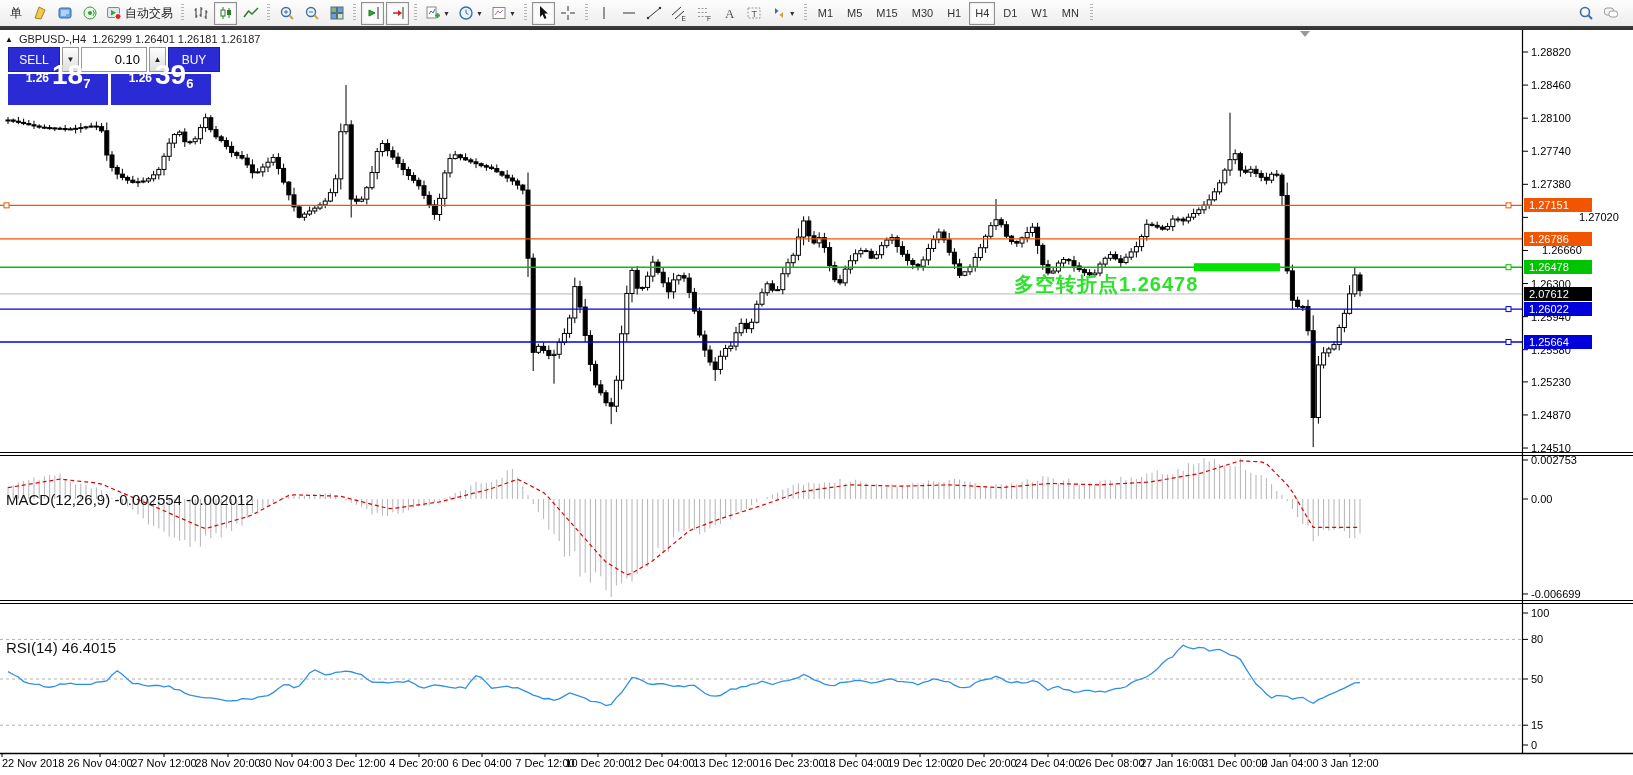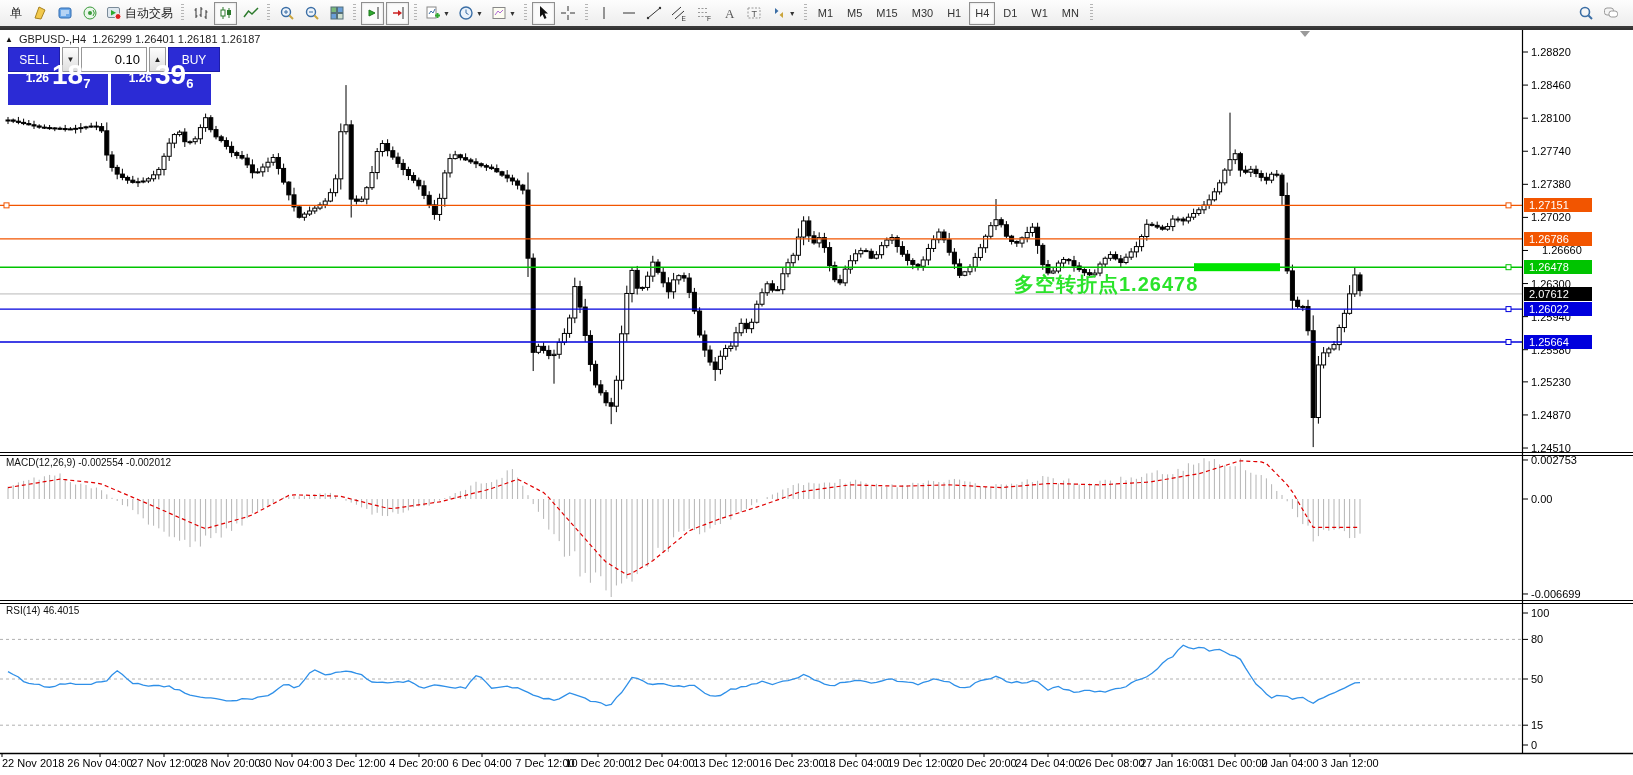--- a/index.html
+++ b/index.html
@@ -16,21 +16,21 @@
   .tb-caret{font-size:7px;color:#333;margin-left:2px;}
   .tb-grip{width:3px;height:18px;margin:0 4px;
     background:repeating-linear-gradient(180deg,#b5b5b5 0 1px,transparent 1px 3px);}
   .tf-btn{font-size:11px;color:#333;padding:0 5px;}
   .toolbar-right{margin-left:auto;display:flex;align-items:center;margin-right:8px;}
   
   #chart-svg{position:absolute;left:0;top:0;z-index:1;}
   .overlay{position:absolute;z-index:3;}
   .chart-title{left:5px;top:33px;font-size:11px;color:#222;display:flex;align-items:center;gap:6px;}
   .chart-title .tri{font-size:8px;color:#111;}
-  .ind-label{font-size:10px;color:#111;white-space:nowrap;}
+  .ind-label{font-size:15px;color:#111;white-space:nowrap;margin-top:34px;}
   .annotation{font-size:20px;font-weight:bold;letter-spacing:1px;white-space:nowrap;}
   .axis-lb{position:absolute;left:1531px;font-size:11px;color:#000;height:12px;line-height:12px;z-index:3;}
   .axis-box{position:absolute;left:1524px;width:68px;height:14px;color:#fff;font-size:11px;
     line-height:14px;padding-left:5px;box-sizing:border-box;z-index:4;}
   .date-lb{position:absolute;top:757px;font-size:11px;color:#000;transform:translateX(-50%);
     white-space:nowrap;z-index:3;}
   .date-lb.left{transform:none;}
   
   .trade-panel{left:8px;top:47px;z-index:4;}
   .tp-row1{display:flex;height:25px;gap:2px;}
@@ -1140,21 +1140,21 @@
     <span>RSI(14)</span>
     <span>46.4015</span>
   </div>
 
   <div id="labels">
       <div class="axis-lb" style="top: 46px;">1.28820</div>
       <div class="axis-lb" style="top: 79.0782px;">1.28460</div>
       <div class="axis-lb" style="top: 112.156px;">1.28100</div>
       <div class="axis-lb" style="top: 145.235px;">1.27740</div>
       <div class="axis-lb" style="top: 178.313px;">1.27380</div>
-      <div class="axis-lb" style="top: 211.391px;">1.27020</div>
+      <div class="axis-lb" style="top: 211.391px; margin-left: 48px;">1.27020</div>
       <div class="axis-lb" style="top: 244.469px; margin-left: 11px;">1.26660</div>
       <div class="axis-lb" style="top: 277.548px;">1.26300</div>
       <div class="axis-lb" style="top: 310.626px;">1.25940</div>
       <div class="axis-lb" style="top: 343.704px;">1.25580</div>
       <div class="axis-lb" style="top: 375.864px;">1.25230</div>
       <div class="axis-lb" style="top: 408.942px;">1.24870</div>
       <div class="axis-lb" style="top: 442.02px;">1.24510</div>
       <div class="axis-lb" style="top: 453.971px;">0.002753</div>
       <div class="axis-lb" style="top: 493px;">0.00</div>
       <div class="axis-lb" style="top: 587.972px;">-0.006699</div>

